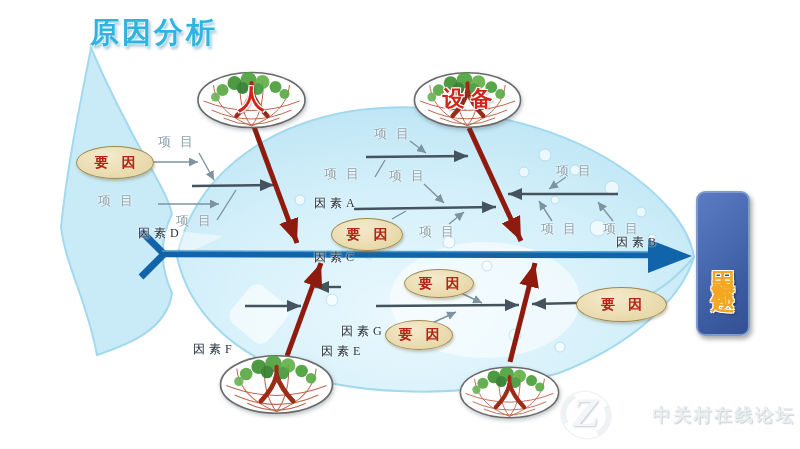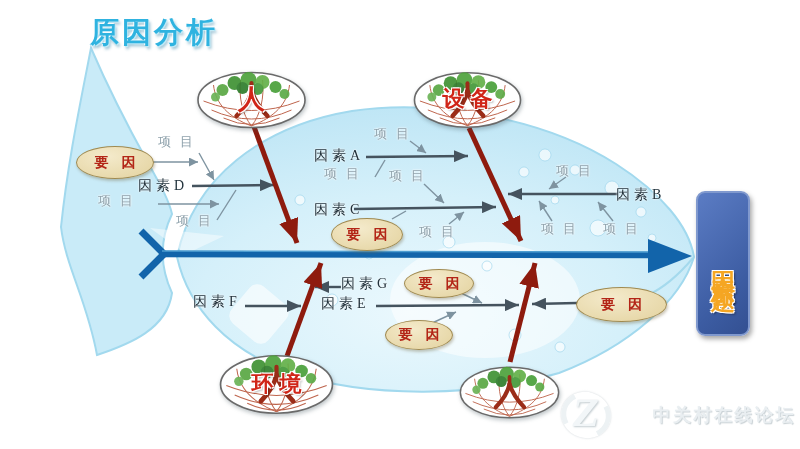--- a/index.html
+++ b/index.html
@@ -6,22 +6,22 @@
   body{font-family:"DejaVu Sans","Liberation Sans",sans-serif;background:#fff;}
   #stage{position:relative;width:800px;height:449px;background:#ffffff;overflow:hidden;font-family:Liberation Serif, serif;}
   #art{position:absolute;left:0;top:0;}
 
   .title{position:absolute;left:90px;top:13px;font-size:29px;font-weight:bold;color:#2fb3e0;
     letter-spacing:3px;white-space:nowrap;
     text-shadow:-1px -1px 0 rgba(255,255,255,.9),1px 1px 0 #bfeaf7,2px 3px 3px rgba(30,120,160,.45);}
 
   .lbl-item{position:absolute;font-size:13px;color:#8fa2ac;letter-spacing:9px;white-space:nowrap;
     text-shadow:0 0 2px #fff,0 0 2px #fff;}
-  .lbl-factor{position:absolute;font-size:14px;color:#22323c;letter-spacing:4px;white-space:nowrap;
-    text-shadow:0 0 2px rgba(255,255,255,.9),0 0 2px rgba(255,255,255,.9);}
+  .lbl-factor{position:absolute;font-size:12px;color:#22323c;letter-spacing:4px;white-space:nowrap;
+    text-shadow:0 0 2px rgba(255,255,255,.9),0 0 2px rgba(255,255,255,.9);margin-top:48px;}
 
   .cause{position:absolute;border-radius:50%;
     background:radial-gradient(ellipse at 40% 30%,#f4eacb,#e3d29e);
     border:1px solid #a08a50;box-shadow:1px 2px 3px rgba(110,95,55,.35);
     display:flex;align-items:center;justify-content:center;}
   .cause span{color:#b32517;font-weight:bold;font-size:14px;letter-spacing:13px;padding-left:13px;white-space:nowrap;}
 
   .category{position:absolute;}
   .category svg{position:absolute;left:0;top:0;width:100%;height:100%;
     filter:drop-shadow(1px 2px 2px rgba(60,80,90,.35));}
@@ -184,21 +184,20 @@
   <div class="category" style="left:413px;top:71px;width:109px;height:58px;">
     <svg viewBox="0 0 110 58">
         <use href="#globe"></use>
       </svg>
     <span class="cat-label cat-std">设备</span>
   </div>
   <div class="category" style="left:219px;top:354px;width:115px;height:61px;">
     <svg viewBox="0 0 110 58">
         <use href="#globe"></use>
       </svg>
-    <span class="cat-label cat-std">环境</span>
   </div>
   <div class="category" style="left:459px;top:361px;width:101px;height:63px;">
     <svg viewBox="0 0 110 58">
         <use href="#globe"></use>
       </svg>
   </div>
 
   <div class="cause" style="left:76px;top:146px;width:76px;height:31px;">
     <span>要因</span>
     </div>

